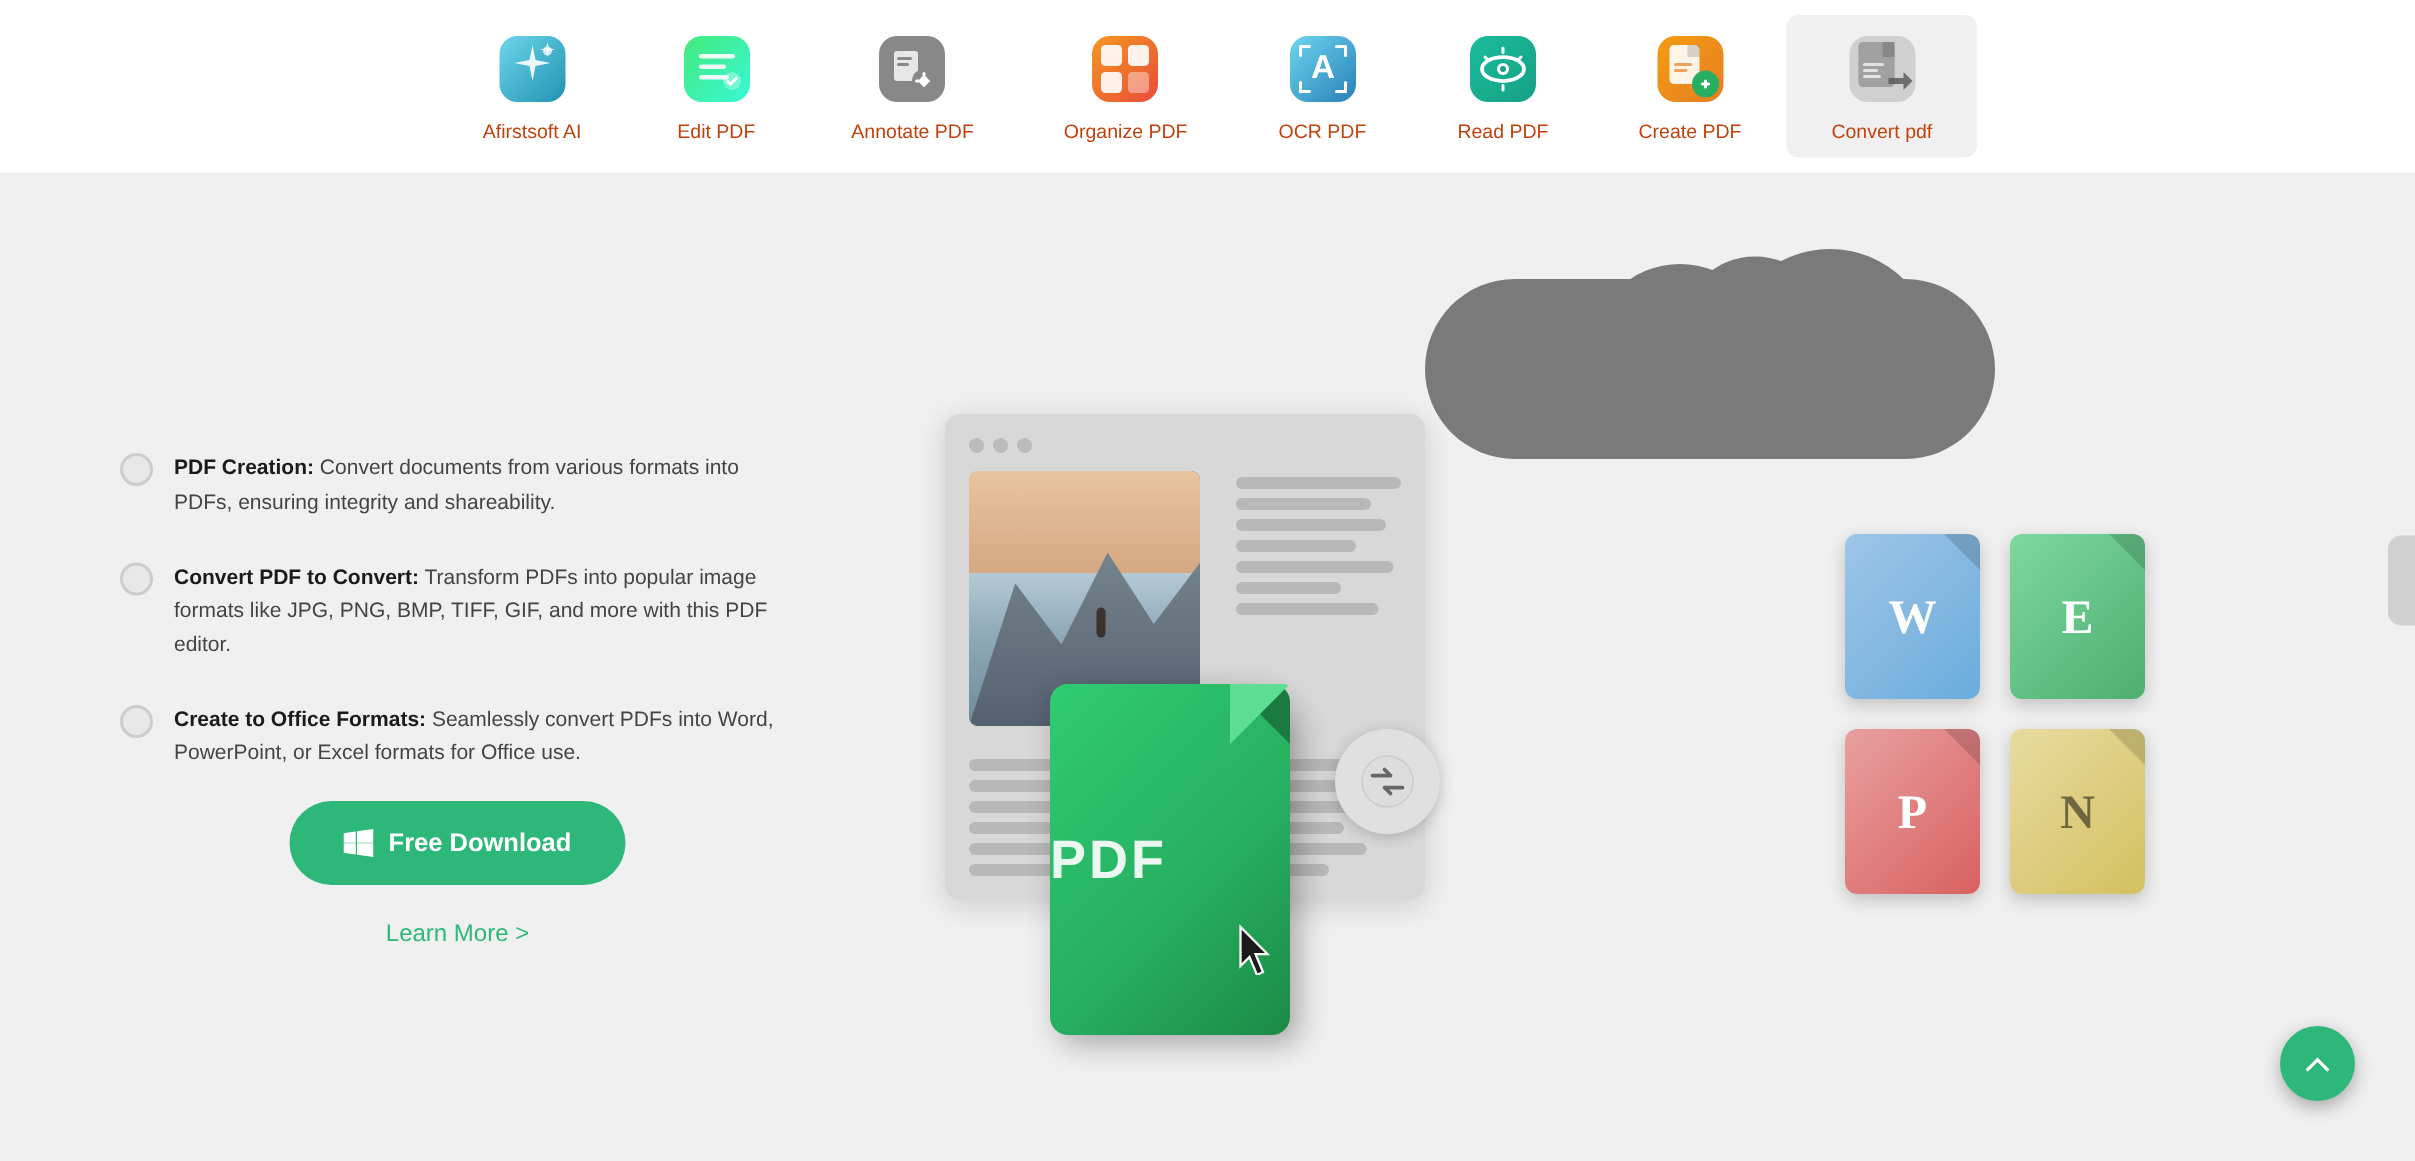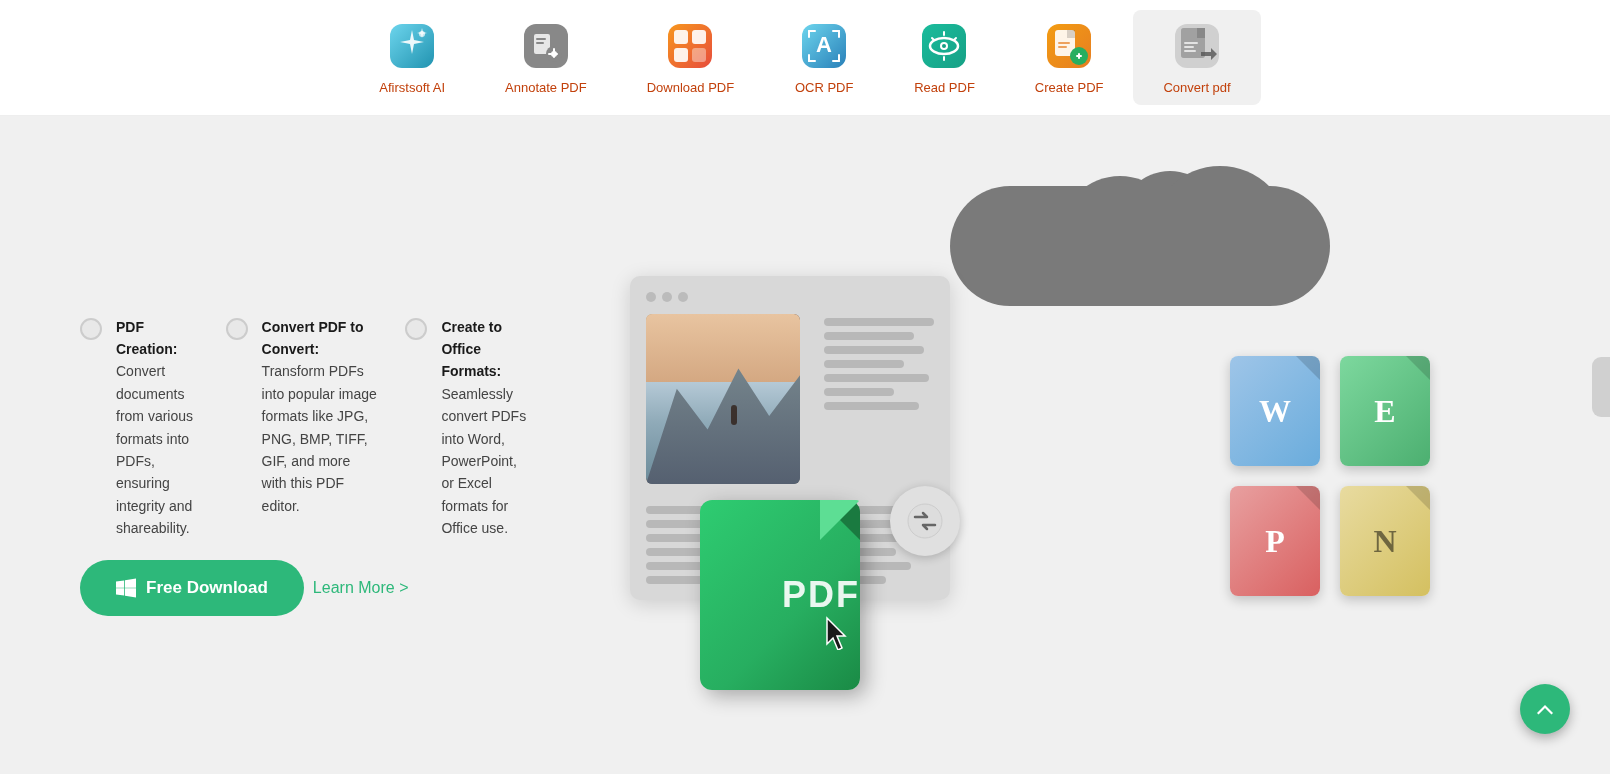--- a/index.html
+++ b/index.html
@@ -57,21 +57,21 @@
     }
     .main-title {
       font-size: 34px;
       font-weight: 700;
       color: #1a1a1a;
       line-height: 1.3;
       margin-bottom: 40px;
     }
     .feature-list {
       display: flex;
-      flex-direction: row;
+      flex-direction: column;
       gap: 28px;
       margin-bottom: 21px;
     }
     .feature-item {
       display: flex;
       align-items: flex-start;
       gap: 14px;
     }
     .feature-dot {
       width: 22px;
@@ -89,21 +89,22 @@
     }
     .feature-text strong {
       color: #1a1a1a;
       font-weight: 600;
     }
 
     
     .button-row {
       display: flex;
       align-items: center;
-      gap: 9px;
+      gap: 24px;
+      flex-direction: column;
     }
     .btn-download {
       background: #2db87a;
       color: #fff;
       border: none;
       border-radius: 30px;
       padding: 18px 36px;
       font-size: 17px;
       font-weight: 600;
       cursor: pointer;
@@ -219,29 +220,28 @@
       clear: both;
       margin-top: 8px;
     }
 
     
     .pdf-icon-3d {
       position: absolute;
       top: 280px;
       left: 130px;
       width: 160px;
-      height: 190px;
+      height: 234px;
       background: linear-gradient(135deg, #2ecc71 0%, #27ae60 60%, #1a8a45 100%);
       border-radius: 12px 30px 12px 12px;
       display: flex;
       align-items: center;
-      justify-content: flex-end;
+      justify-content: flex-start;
       box-shadow: 6px 6px 20px rgba(0,0,0,0.3);
       z-index: 3;
-      margin-top: 44px;
     }
     .pdf-icon-3d::before {
       content: '';
       position: absolute;
       top: 0;
       right: 0;
       width: 40px;
       height: 40px;
       background: #1a7a40;
       border-radius: 0 12px 0 0;
@@ -417,20 +417,39 @@
         </defs>
         <rect x="4" y="4" width="44" height="44" rx="12" fill="url(#aiGrad)"></rect>
         <path d="M26 10 L28 20 L38 22 L28 24 L26 34 L24 24 L14 22 L24 20 Z" fill="white" opacity="0.9"></path>
         <circle cx="36" cy="14" r="3" fill="white" opacity="0.7"></circle>
         <path d="M36 8 L37 12 L41 13 L37 14 L36 18 L35 14 L31 13 L35 12 Z" fill="white" opacity="0.8"></path>
       </svg>
     </div>
     <span class="label">Afirstsoft AI</span>
   </div>
 
+  <div class="nav-item">
+    <div class="icon-wrap">
+      <svg width="52" height="52" viewBox="0 0 52 52">
+        <defs>
+          <linearGradient id="editGrad" x1="0%" y1="0%" x2="100%" y2="100%">
+            <stop offset="0%" style="stop-color:#43e97b"></stop>
+            <stop offset="100%" style="stop-color:#38f9d7"></stop>
+          </linearGradient>
+        </defs>
+        <rect x="4" y="4" width="44" height="44" rx="12" fill="url(#editGrad)"></rect>
+        <rect x="14" y="16" width="24" height="3" rx="1.5" fill="white" opacity="0.9"></rect>
+        <rect x="14" y="23" width="18" height="3" rx="1.5" fill="white" opacity="0.9"></rect>
+        <rect x="14" y="30" width="20" height="3" rx="1.5" fill="white" opacity="0.9"></rect>
+        <circle cx="36" cy="34" r="6" fill="white" opacity="0.3"></circle>
+        <path d="M33 34 L35 36 L39 32" stroke="white" stroke-width="2" fill="none" stroke-linecap="round"></path>
+      </svg>
+    </div>
+    <span class="label">Edit PDF</span>
+  </div>
 
   <div class="nav-item">
     <div class="icon-wrap">
       <svg width="52" height="52" viewBox="0 0 52 52">
         <rect x="4" y="4" width="44" height="44" rx="12" fill="#888"></rect>
         <rect x="14" y="14" width="16" height="20" rx="2" fill="white" opacity="0.8"></rect>
         <rect x="16" y="18" width="10" height="2" rx="1" fill="#888"></rect>
         <rect x="16" y="22" width="8" height="2" rx="1" fill="#888"></rect>
         <circle cx="34" cy="34" r="8" fill="#888"></circle>
         <circle cx="34" cy="34" r="3" fill="white"></circle>
@@ -452,21 +471,21 @@
             <stop offset="100%" style="stop-color:#e74c3c"></stop>
           </linearGradient>
         </defs>
         <rect x="4" y="4" width="44" height="44" rx="12" fill="url(#orgGrad)"></rect>
         <rect x="10" y="10" width="14" height="14" rx="3" fill="white" opacity="0.9"></rect>
         <rect x="28" y="10" width="14" height="14" rx="3" fill="white" opacity="0.9"></rect>
         <rect x="10" y="28" width="14" height="14" rx="3" fill="white" opacity="0.9"></rect>
         <rect x="28" y="28" width="14" height="14" rx="3" fill="white" opacity="0.4"></rect>
       </svg>
     </div>
-    <span class="label">Download PDF</span>
+    <span class="label">Organize PDF</span>
   </div>
 
   <div class="nav-item">
     <div class="icon-wrap">
       <svg width="52" height="52" viewBox="0 0 52 52">
         <defs>
           <linearGradient id="ocrGrad" x1="0%" y1="0%" x2="100%" y2="100%">
             <stop offset="0%" style="stop-color:#6dd5ed"></stop>
             <stop offset="100%" style="stop-color:#2980b9"></stop>
           </linearGradient>

